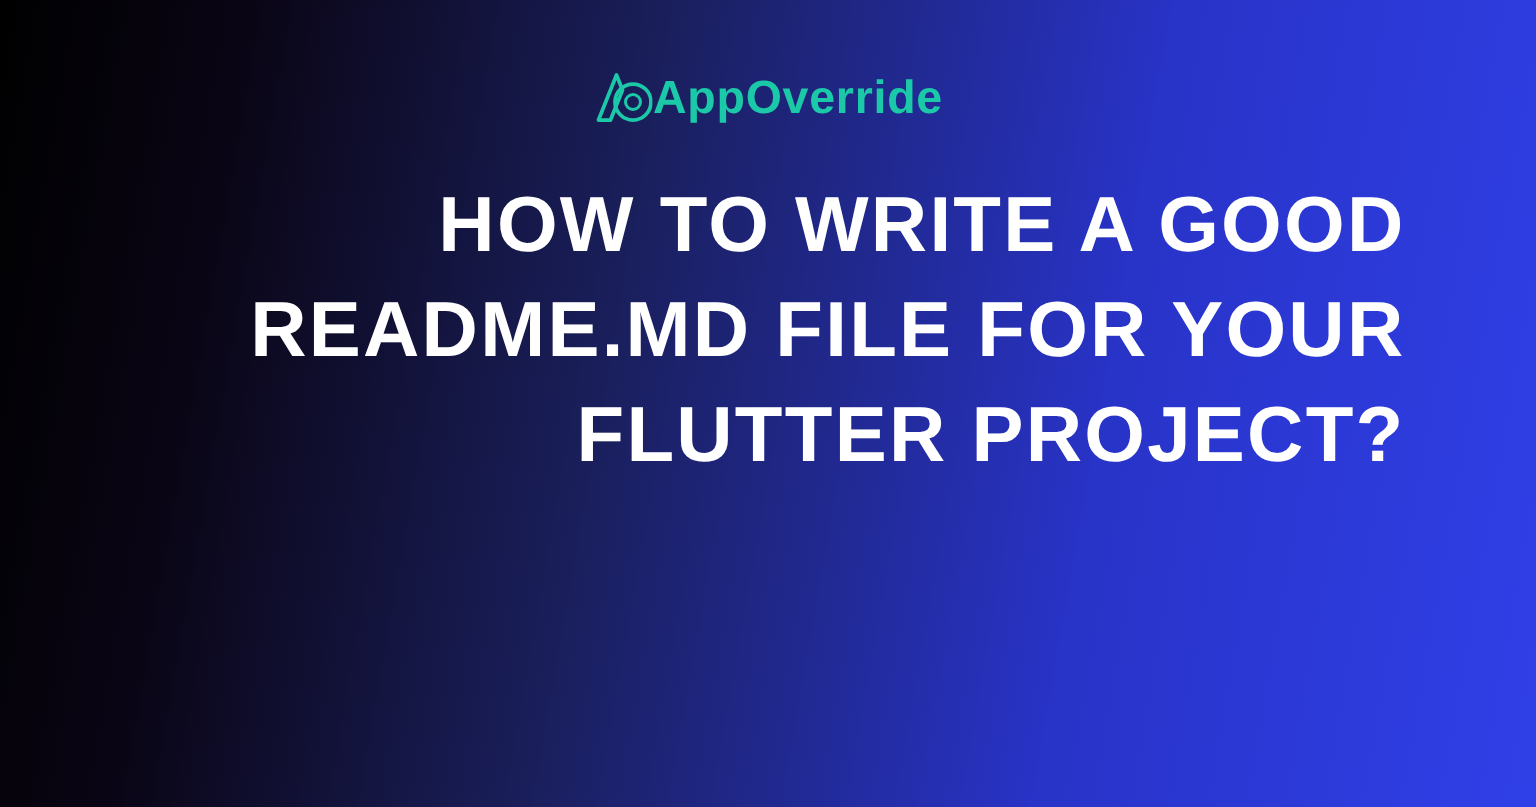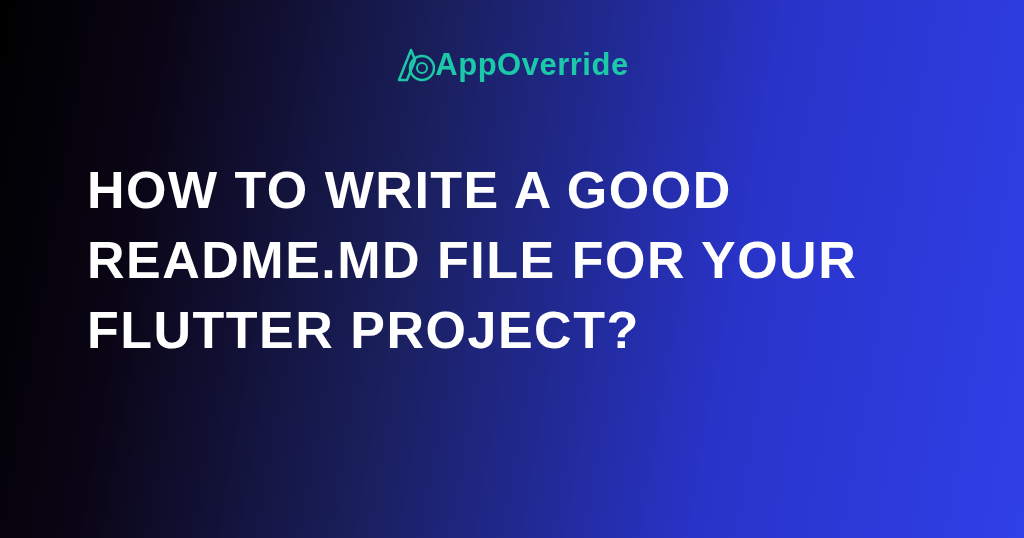--- a/index.html
+++ b/index.html
@@ -15,38 +15,38 @@
       flex-direction: column;
       align-items: center;
       justify-content: flex-start;
       padding-top: 45px;
       font-family: Arial, Helvetica, sans-serif;
       overflow: hidden;
     }
     .logo-container {
       display: flex;
       align-items: center;
-      margin-bottom: 70px;
+      margin-bottom: 30px;
     }
     .logo-icon {
       width: 40px;
       height: 40px;
     }
     .logo-text {
       color: #1bc8a8;
       font-size: 31px;
       font-weight: 600;
       letter-spacing: 0.5px;
     }
     .heading {
       color: #ffffff;
       font-size: 52px;
       font-weight: 900;
       text-transform: uppercase;
-      text-align: left;
+      text-align: right;
       line-height: 1.35;
       letter-spacing: 1.5px;
       max-width: 850px;
     }
   </style>
 </head>
 <body>
 
 <div class="logo-container">
   <span class="logo-icon">

